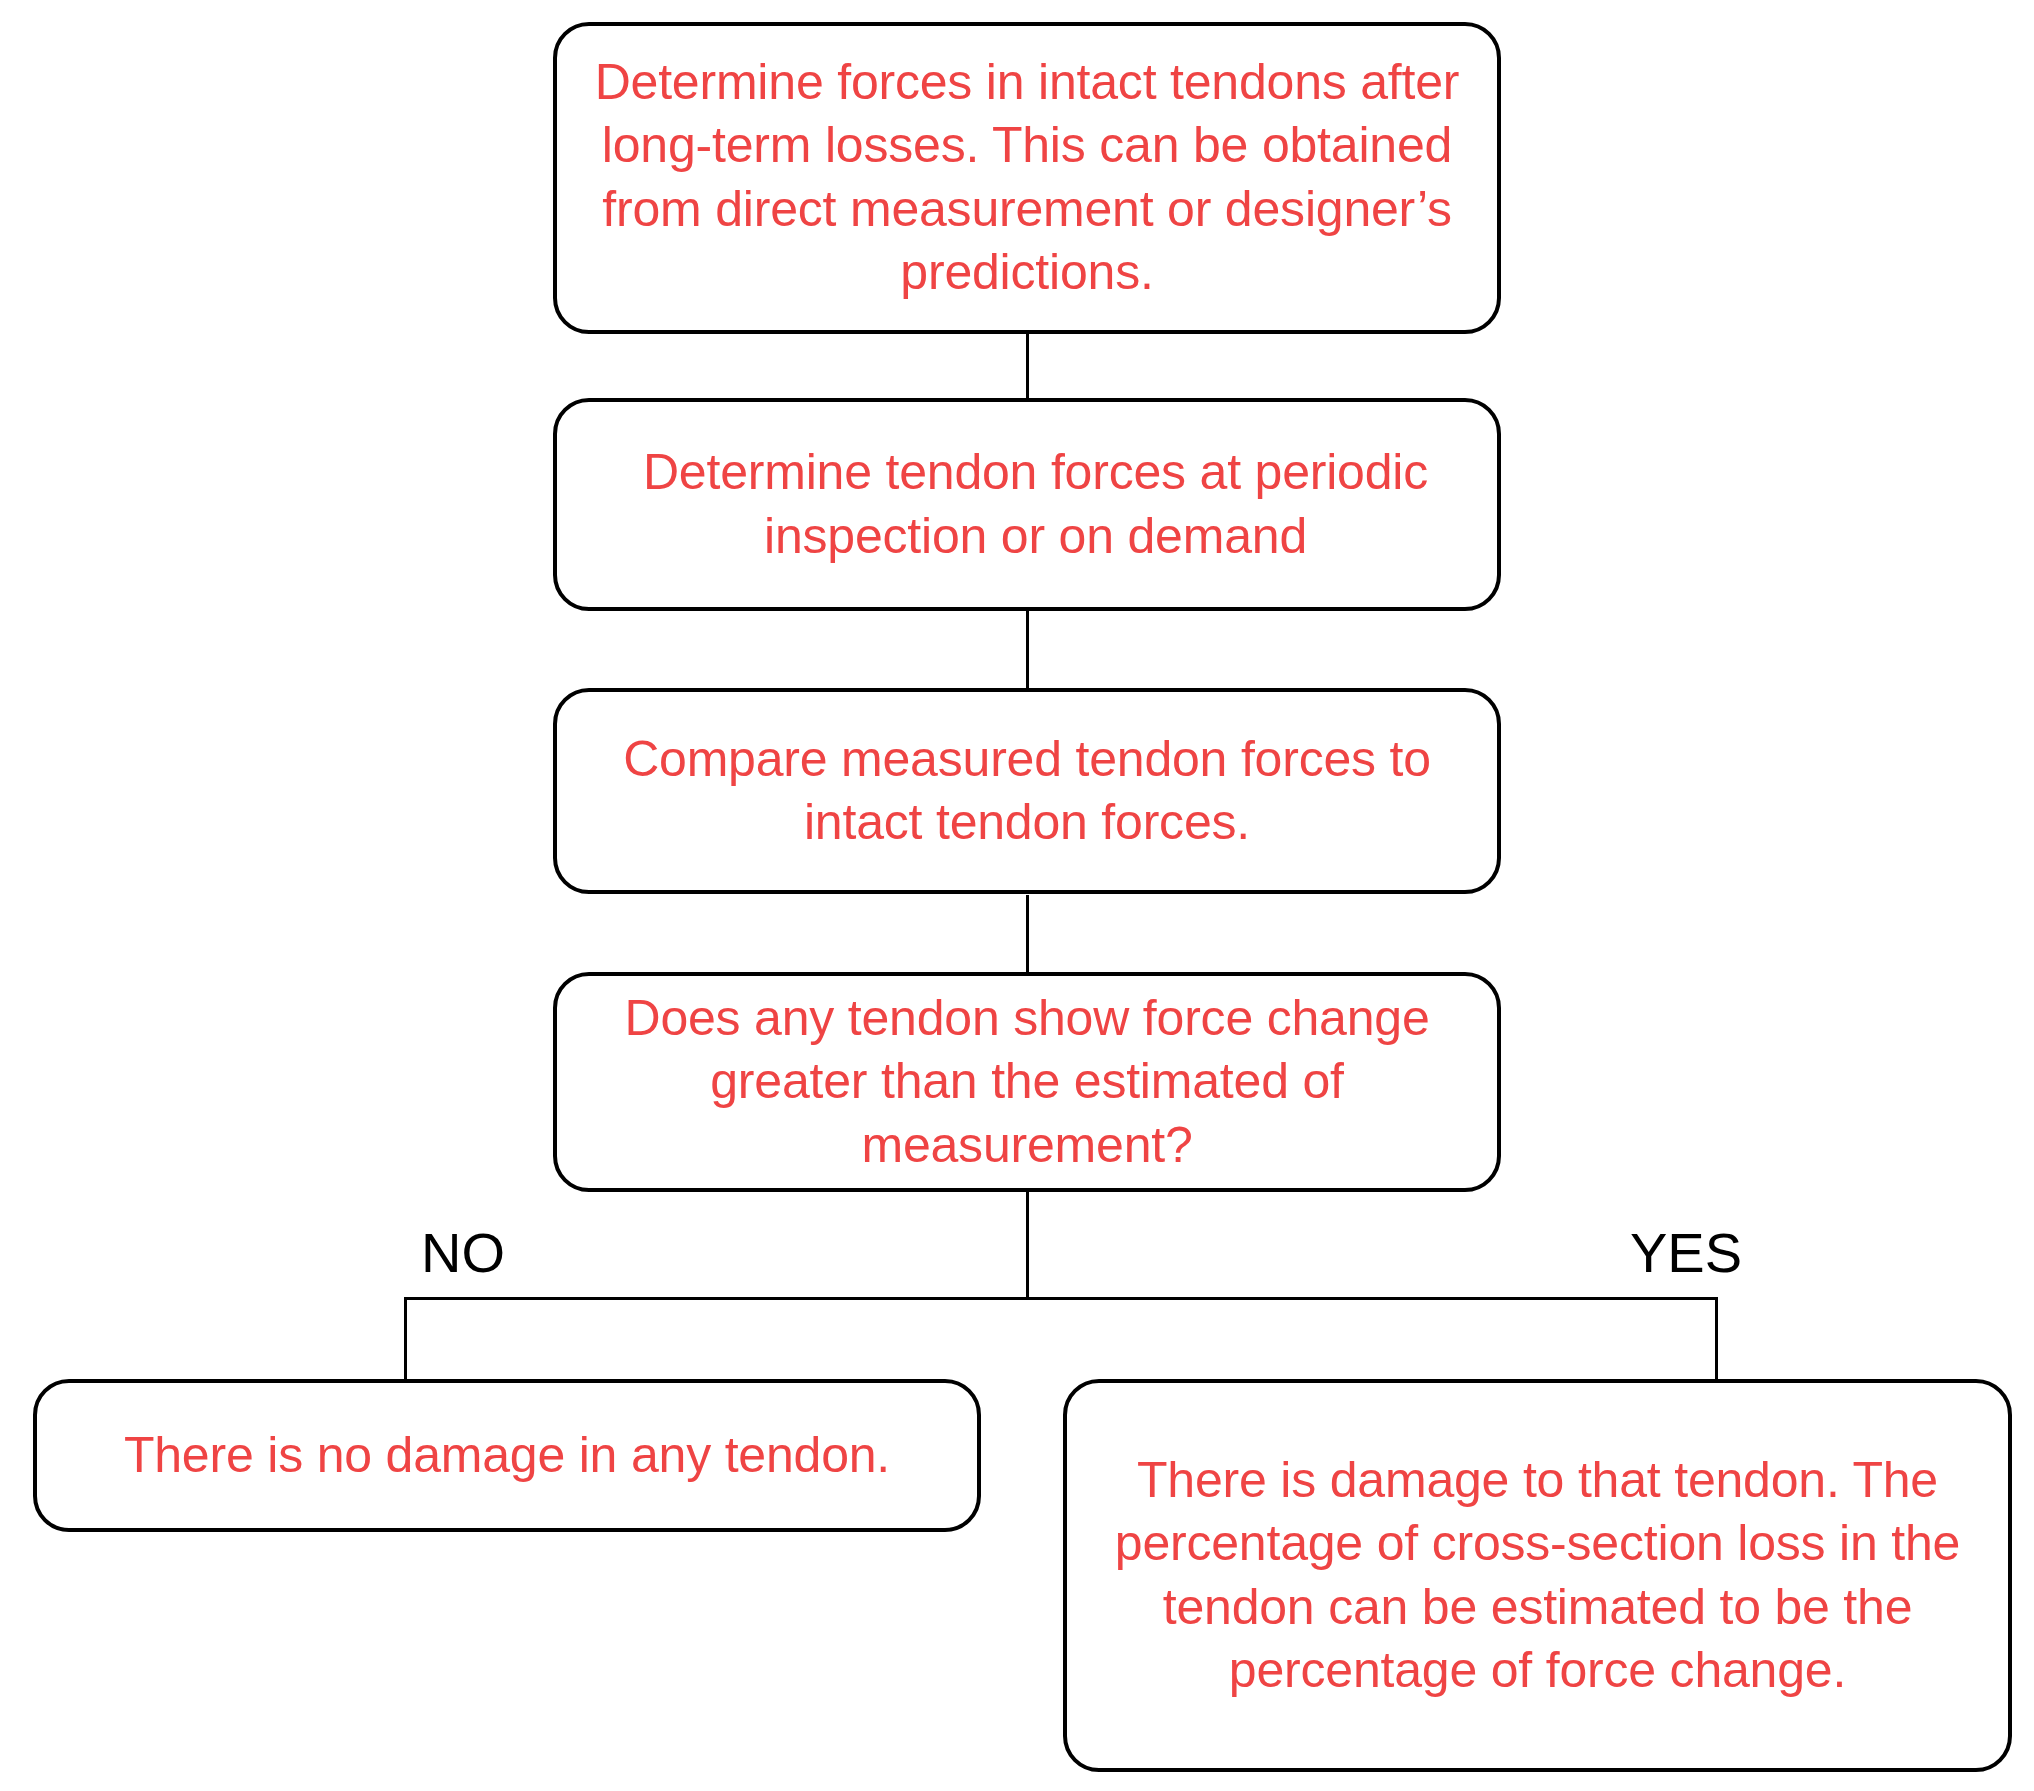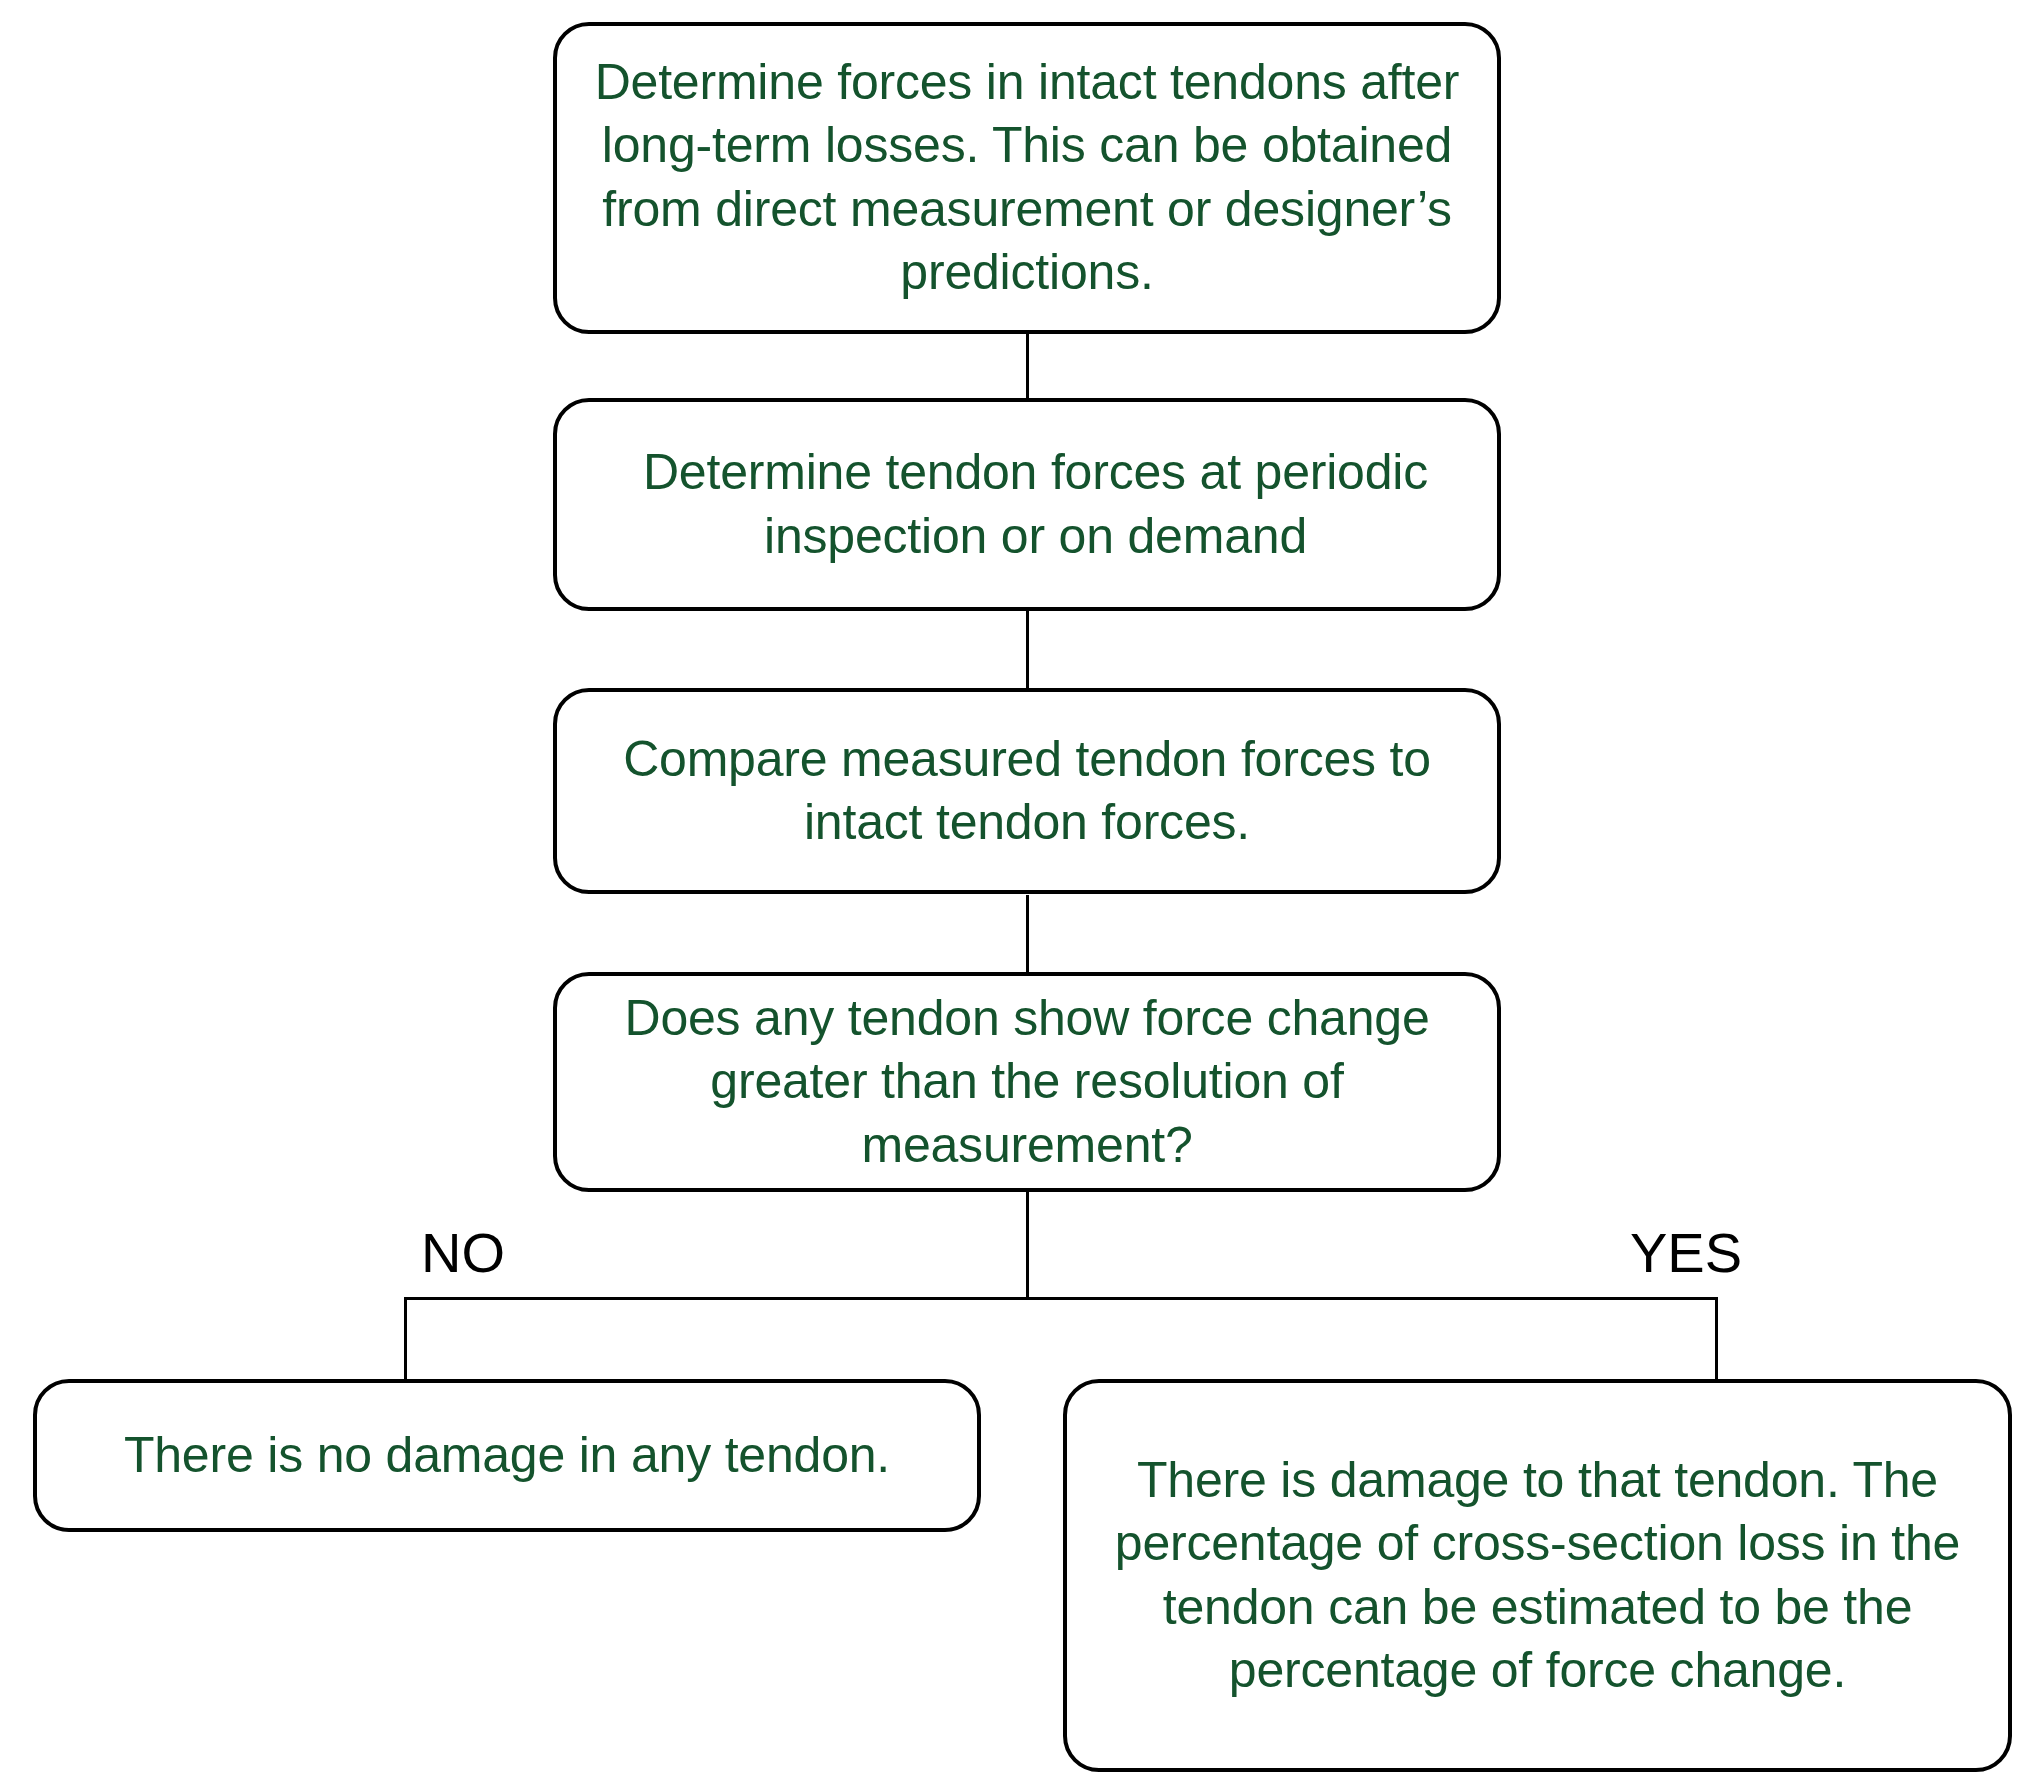--- a/index.html
+++ b/index.html
@@ -18,21 +18,21 @@
   .node {
     position: absolute;
     box-sizing: border-box;
     border: 4.3px solid #000000;
     border-radius: 36px;
     background: #ffffff;
     display: flex;
     align-items: center;
     justify-content: center;
     text-align: center;
-    color: #14532d;
+    color: #ef4444;
     font-size: 50px;
     line-height: 1.27;
     letter-spacing: -0.2px;
     padding: 5.2px 19px;
     z-index: 2;
     white-space: pre-line;
   }
   .edge {
     position: absolute;
     background: #000000;
@@ -82,21 +82,21 @@
   <div class="edge edge-h" id="edge-branch-bar"></div>
   <div class="edge edge-v" id="edge-no-drop"></div>
   <div class="edge edge-v" id="edge-yes-drop"></div>
 
   <div class="node" id="node-intact-forces">Determine forces in intact tendons after long-term losses. This can be obtained from direct measurement or designer’s predictions.</div>
 
   <div class="node" id="node-periodic-forces">Determine tendon forces at periodic inspection or on demand</div>
 
   <div class="node" id="node-compare-forces">Compare measured tendon forces to intact tendon forces.</div>
 
-  <div class="node" id="node-decision">Does any tendon show force change greater than the resolution of measurement?</div>
+  <div class="node" id="node-decision">Does any tendon show force change greater than the estimated of measurement?</div>
 
   <div class="node" id="node-no-damage">There is no damage in any tendon.</div>
 
   <div class="node" id="node-damage">There is damage to that tendon. The percentage of cross-section loss in the tendon can be estimated to be the percentage of force change.</div>
 
   <div class="branch-label" id="label-no">NO</div>
 
   <div class="branch-label" id="label-yes">YES</div>
 
 </div>

